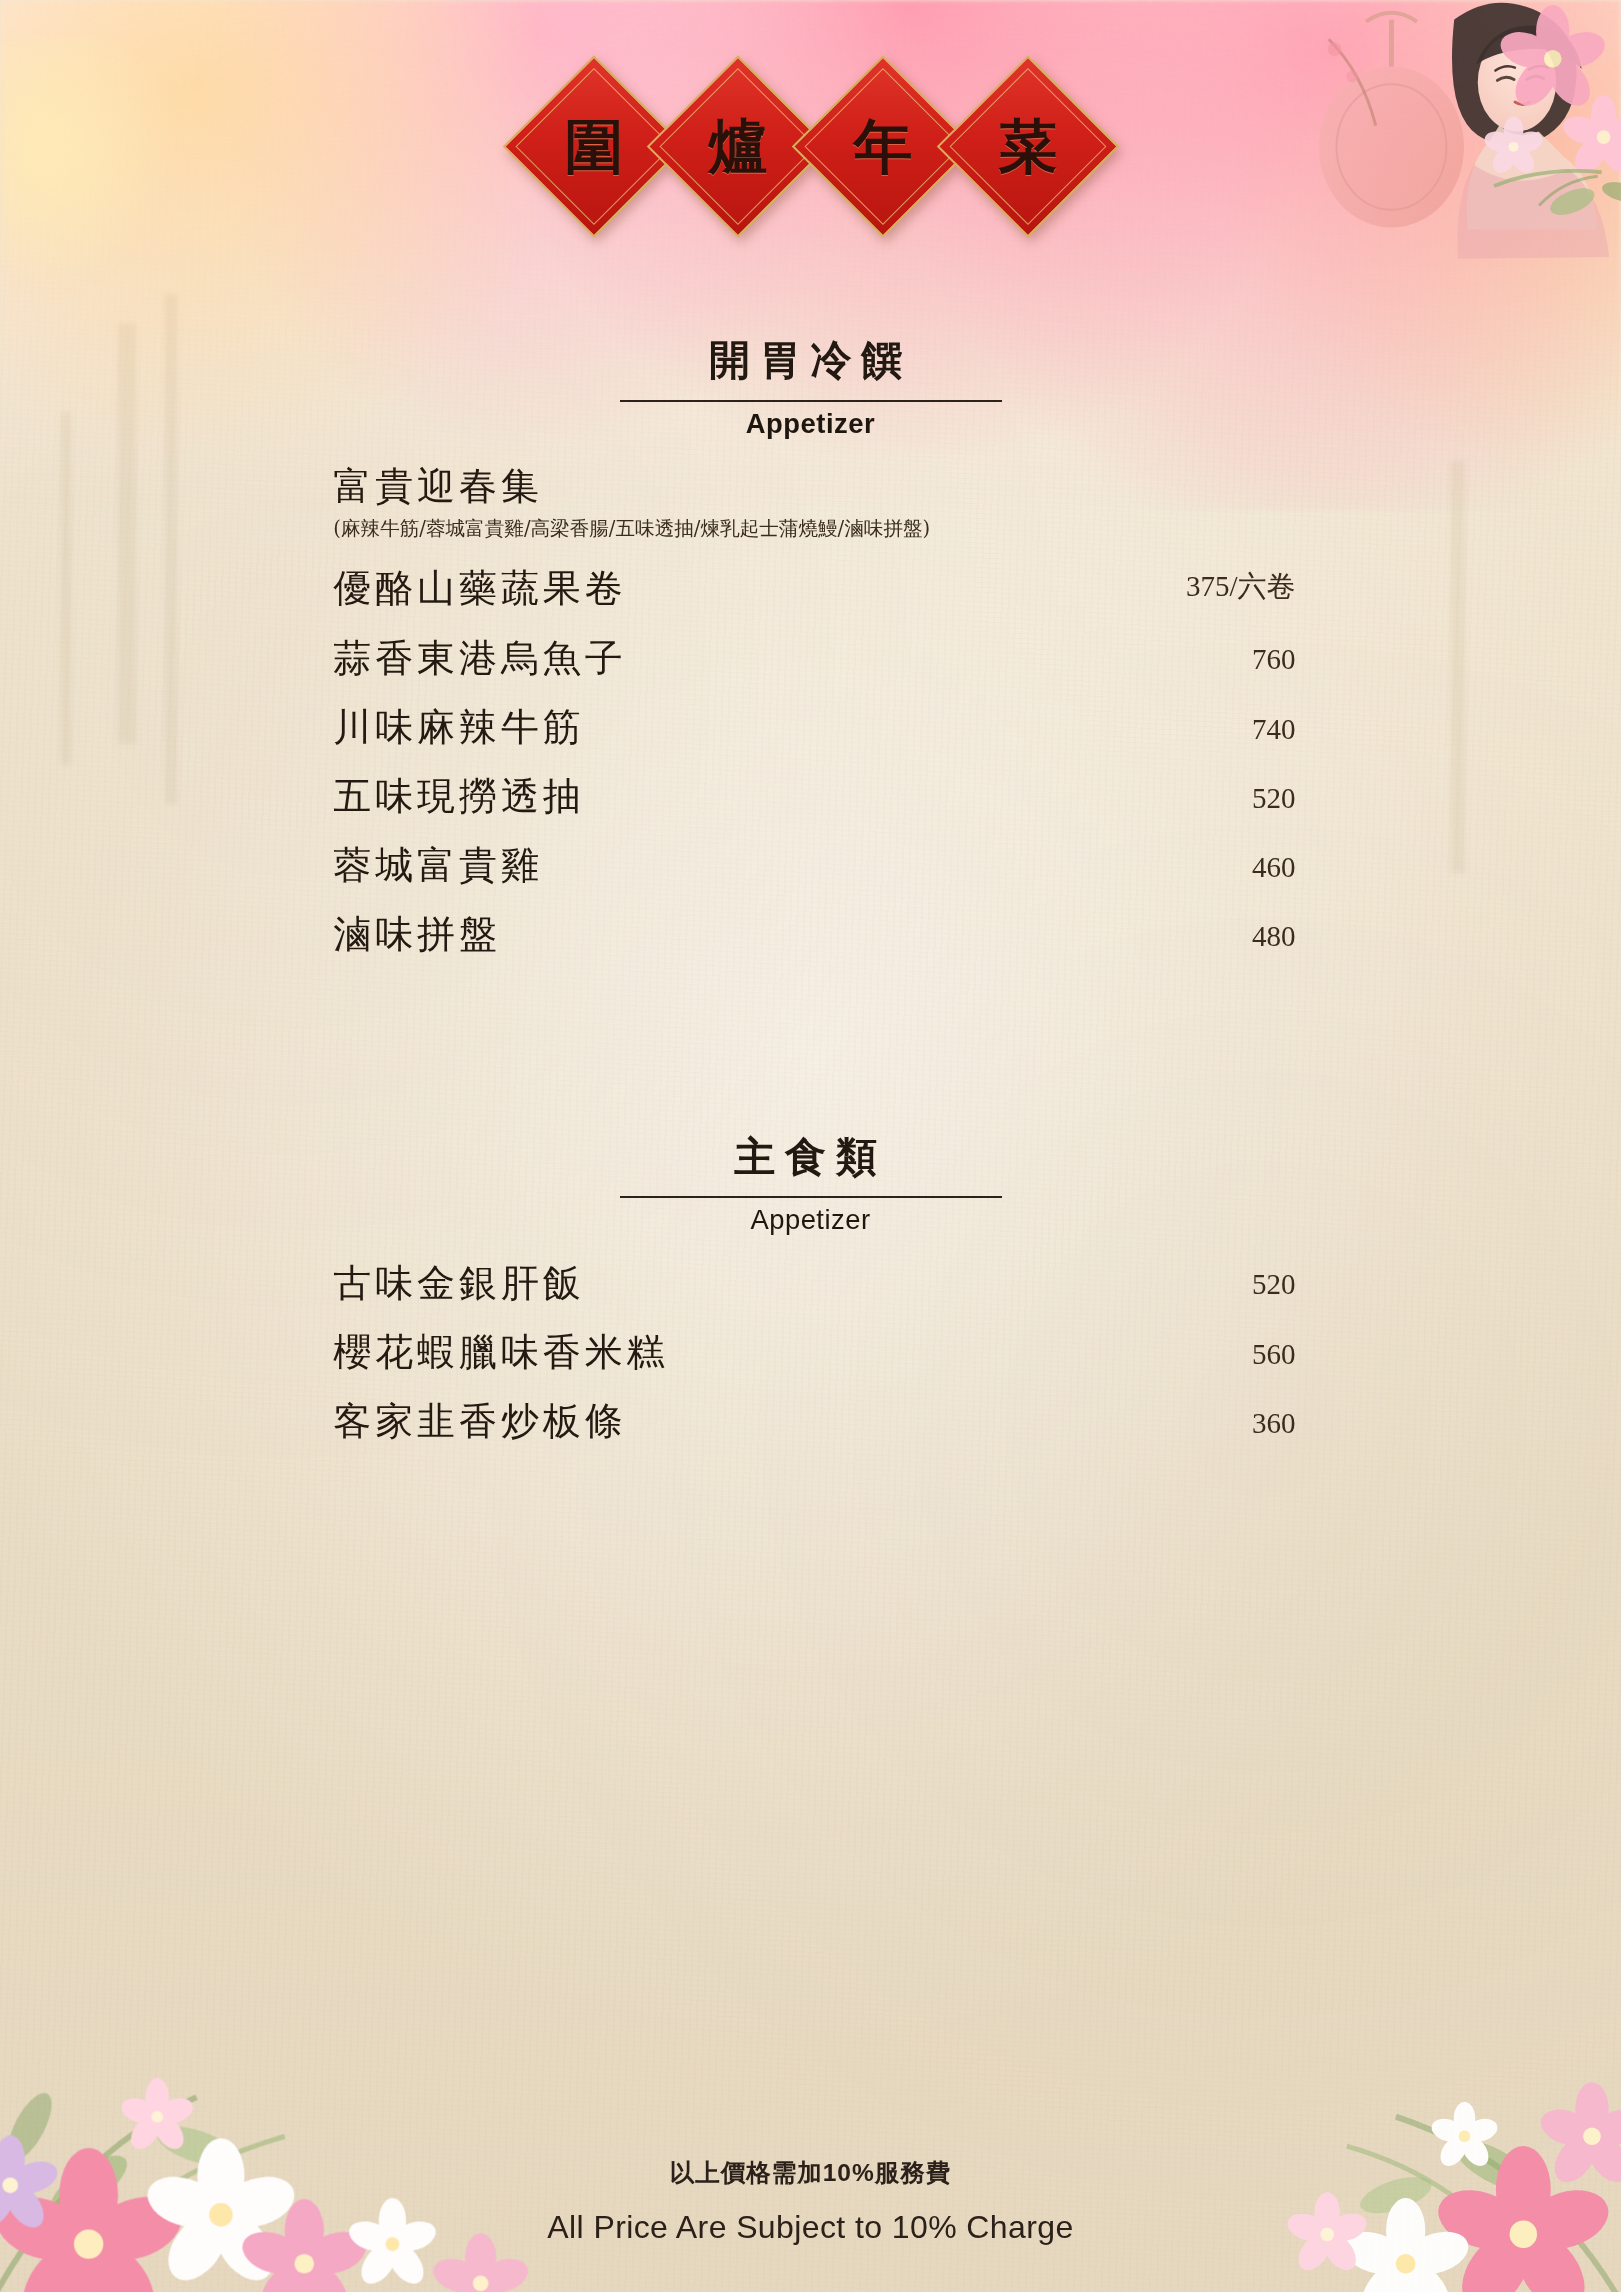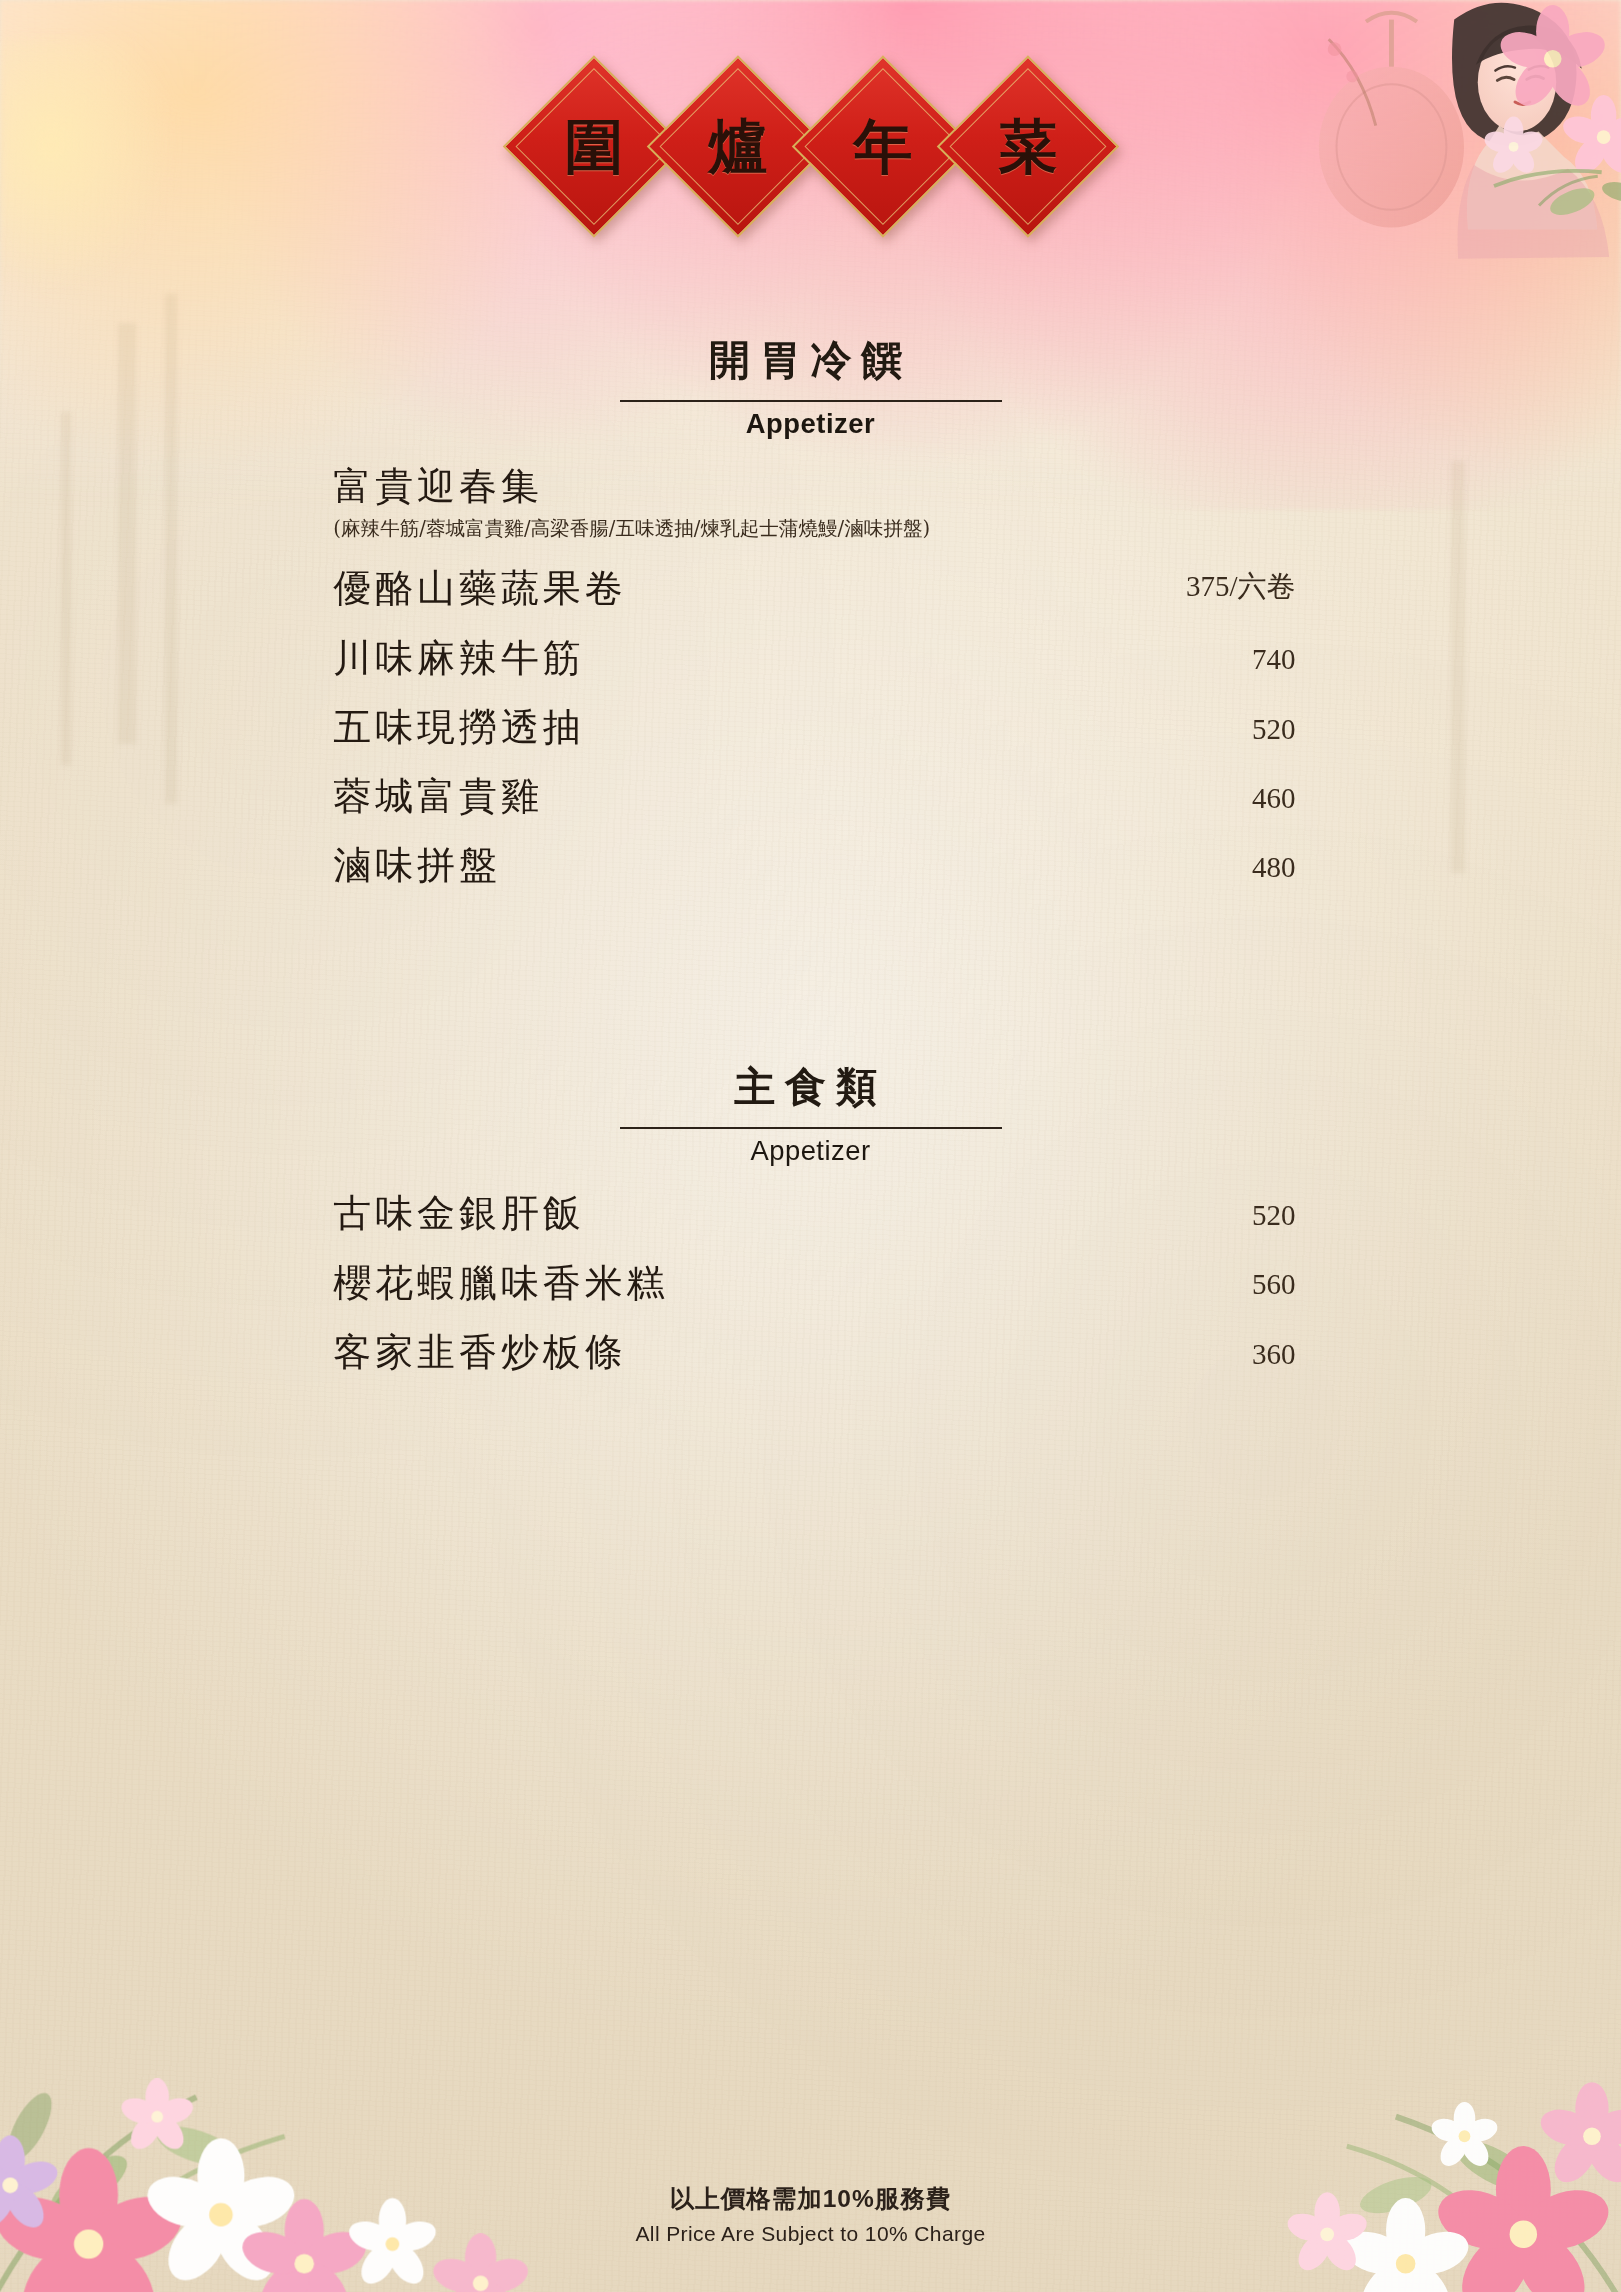--- a/index.html
+++ b/index.html
@@ -184,24 +184,24 @@
   }
   #footer .zh {
     font-size: 24.5px;
     font-weight: bold;
     color: #2b211a;
     font-family: "Liberation Sans", sans-serif;
     letter-spacing: 1px;
     text-align: center;
   }
   #footer .en {
-    font-size: 21px;
+    font-size: 32px;
     color: #2b211a;
     font-family: "Liberation Sans", sans-serif;
-    margin-top: 7px;
+    margin-top: 20px;
     letter-spacing: 0.4px;
   }
 </style>
 </head>
 <body>
 
 <div id="paper"></div>
 <div id="paper-grain"></div>
 <div id="wash-top"></div>
 <div id="wash-left"></div>
@@ -458,20 +458,24 @@
         <div class="name">富貴迎春集</div>
         <div class="price"></div>
       </div>
       <div class="sub" style="margin:-19.6px 0 25.5px 7.8px;font-size:19.6px;letter-spacing:0;color:#3a2c1e;font-family:'DejaVu Serif', serif;">(麻辣牛筋/蓉城富貴雞/高梁香腸/五味透抽/煉乳起士蒲燒鰻/滷味拼盤)</div>
 
       <div class="item">
         <div class="name">優酪山藥蔬果卷</div>
         <div class="price">375/六卷</div>
       </div>
 
+      <div class="item">
+        <div class="name">蒜香東港烏魚子</div>
+        <div class="price">760</div>
+      </div>
 
       <div class="item">
         <div class="name">川味麻辣牛筋</div>
         <div class="price">740</div>
       </div>
 
 
       <div class="item">
         <div class="name">五味現撈透抽</div>
         <div class="price">520</div>

